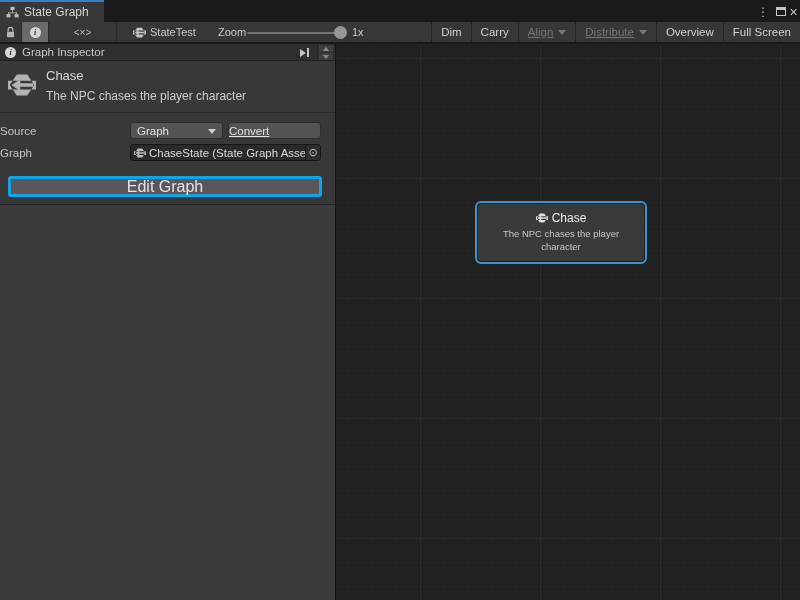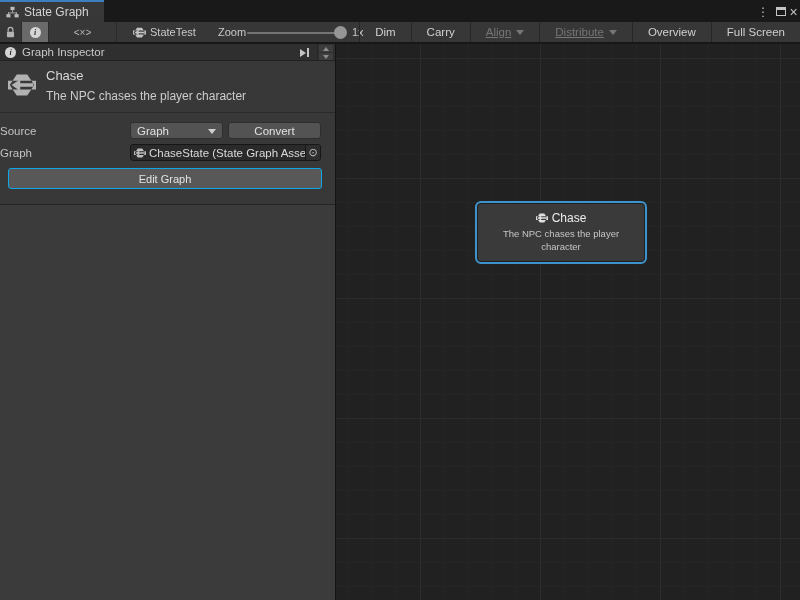--- a/index.html
+++ b/index.html
@@ -32,21 +32,21 @@
   .circle-i { width:11px; height:11px; border-radius:50%; background:#d6d6d6; color:#2d2d2d;
     font-size:8px; font-weight:bold; display:flex; align-items:center; justify-content:center;
     font-family:"Liberation Serif", serif; font-style:italic; }
   #statetest { left:133px; top:0; height:20px; display:flex; align-items:center; gap:4px;
     color:#c9c9c9; }
   #zoom-label { left:218px; top:0; height:20px; display:flex; align-items:center; color:#c9c9c9; }
   #zoom-track { left:247px; top:10px; width:90px; height:2px; background:#757575; border-radius:1px; }
   #zoom-handle { left:334px; top:4px; width:13px; height:13px; border-radius:50%; background:#969696; }
   #zoom-value { left:352px; top:0; height:20px; display:flex; align-items:center; color:#c9c9c9; }
   #tb-right { position:absolute; right:0; top:0; height:20px; display:flex; }
-  .tbr-btn { height:20px; display:flex; align-items:center; gap:5px; padding:0 15px;
+  .tbr-btn { height:20px; display:flex; align-items:center; gap:5px; padding:0 9px;
     border-left:1px solid #262626; color:#d0d0d0; font-size:11.5px; white-space:nowrap; }
   .tbr-btn.disabled { color:#767676;text-decoration:underline; }
   .caret { width:0; height:0; border-left:4px solid transparent; border-right:4px solid transparent;
     border-top:5px solid #d0d0d0; margin-top:1px; }
   .caret.dim { border-top-color:#767676; }
 
   
   #inspector { left:0; top:44px; width:335px; height:556px; background:#383838; }
   #insp-header { left:0; top:0; width:335px; height:17px; background:#2f2f2f;
     border-bottom:1px solid #222222; display:flex; align-items:center; gap:6px;
@@ -69,32 +69,32 @@
   #insp-desc { left:46px; top:45px; font-size:12px; color:#cccccc; }
   .h-divider { left:0; width:335px; height:1px; background:#2a2a2a; }
 
   .row-label { left:0; font-size:11.5px; color:#c2c2c2; }
   #dropdown-source { left:130px; top:78px; width:93px; height:17px; background:#535353;
     border:1px solid #2e2e2e; border-radius:3px; display:flex; align-items:center;
     padding:0 6px; color:#e0e0e0; font-size:11.5px; }
   #dropdown-source .caret { margin-left:auto; border-top-color:#cfcfcf; }
   #btn-convert { left:228px; top:78px; width:93px; height:17px; background:#535353;
     border:1px solid #2e2e2e; border-radius:3px; display:flex; align-items:center;
-    justify-content:center; color:#e0e0e0; font-size:11.5px; }
+    justify-content:flex-start; color:#e0e0e0; font-size:11.5px;text-decoration:underline; }
   #object-field { left:130px; top:100px; width:191px; height:17px; background:#2a2a2a;
     border:1px solid #161616; border-radius:3px; display:flex; align-items:center;
     padding-left:3px; overflow:hidden; color:#dadada; font-size:11.5px; }
   #object-field .ofi { flex:0 0 12px; width:12px; height:12px; color:#bdbdbd; margin-right:3px; }
   #object-field .oft { white-space:nowrap; overflow:hidden; flex:1; }
   #obj-picker { flex:0 0 15px; align-self:stretch; border-left:1px solid #161616;
     display:flex; align-items:center; justify-content:center; color:#c0c0c0; font-size:11px;
     background:#2e2e2e; }
-  #btn-editgraph { left:8px; top:124px; width:314px; height:21px; background:#585858;
-    border:1px solid #0ea5e9; border-radius:3px; display:flex; align-items:center;
-    justify-content:center; color:#e4e4e4; font-size:11px; }
+  #btn-editgraph { left:8px; top:132px; width:314px; height:21px; background:#585858;
+    border:3px solid #0ea5e9; border-radius:3px; display:flex; align-items:center;
+    justify-content:center; color:#e4e4e4; font-size:16px; }
   #insp-lower { left:0; top:161px; width:335px; height:395px; background:#3b3b3b; }
 
   #panel-splitter { left:335px; top:44px; width:1px; height:556px; background:#141414; }
 
   
   #canvas { left:336px; top:44px; width:464px; height:556px; background:#212121;
     background-image:
       linear-gradient(to right, #2c2c2c 1px, transparent 1px),
       linear-gradient(to bottom, #2c2c2c 1px, transparent 1px),
       linear-gradient(to right, #252525 1px, transparent 1px),

